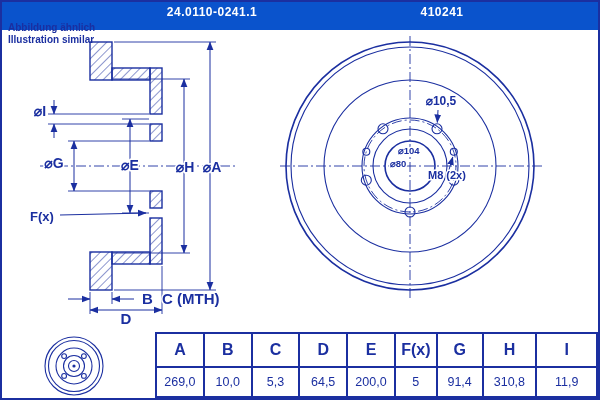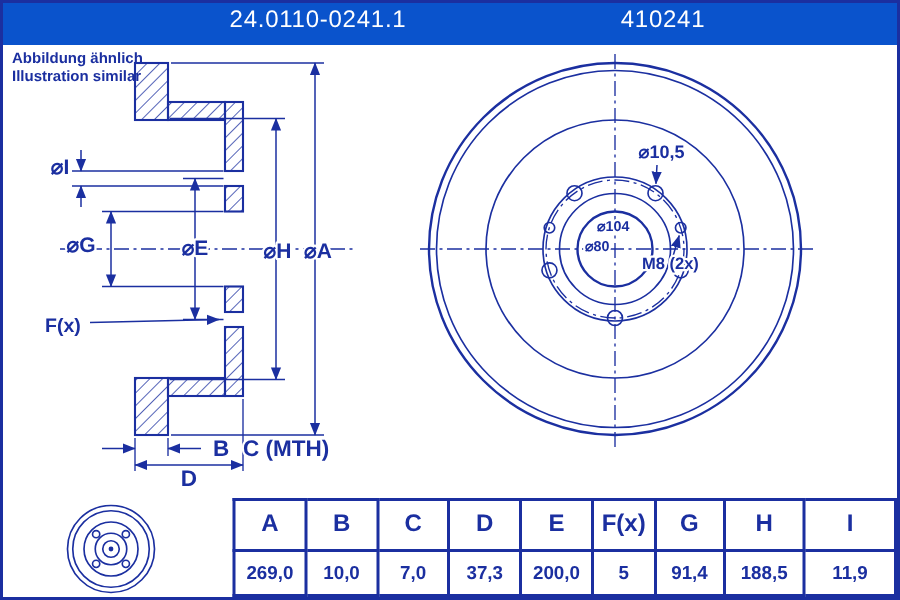--- a/index.html
+++ b/index.html
@@ -7,24 +7,24 @@
     --header-bg:#0a53cc;
     --header-text:#ffffff;
     --bg:#ffffff;
   }
   *{box-sizing:border-box}
   body{margin:0;background:#888;font-family:"Liberation Sans",sans-serif;}
   .stage{position:relative;width:600px;height:400px;background:var(--bg);
          border:2px solid var(--line);overflow:hidden;}
   .hdr{position:absolute;left:0;top:0;width:100%;height:28px;background:var(--header-bg);}
   .hdr span{position:absolute;top:3px;color:var(--header-text);
-            font-weight:normal;font-size:16px;letter-spacing:.5px;}
+            font-weight:bold;font-size:12px;letter-spacing:.5px;}
   .hdr .pn{left:100px;width:220px;text-align:center;}
   .hdr .ref{left:385px;width:110px;text-align:center;}
-  .note{position:absolute;left:6px;top:32px;color:var(--line);
+  .note{position:absolute;left:6px;top:20px;color:var(--line);
         font-size:10px;font-weight:bold;line-height:12px;}
   svg.draw{position:absolute;left:0;top:0;}
   .c{fill:none;stroke:var(--line);stroke-width:1.6}
   .c2{fill:none;stroke:var(--line);stroke-width:1.1}
   .hl{stroke:var(--line);stroke-width:1}
   .solid{stroke:var(--line);stroke-width:1.4}
   .ext{stroke:var(--line);stroke-width:.9;fill:none}
   .dim{stroke:var(--line);stroke-width:1;fill:none}
   .cl{stroke:var(--line);stroke-width:.9;stroke-dasharray:10 3 2 3;fill:none}
   .arrfill{fill:var(--line)}
@@ -33,21 +33,21 @@
   .lbl15{font-size:15px}
   .lbl13{font-size:13px}
   .lbl12{font-size:12px}
   .lbl11{font-size:11px}
   .lbl9{font-size:9.5px}
   table.dims{position:absolute;left:153px;top:330px;border-collapse:collapse;
              table-layout:fixed;background:#fff;}
   table.dims td{border:2px solid var(--line);text-align:center;vertical-align:middle;
                 color:var(--line);padding:0;}
   table.dims tr.h td{height:34px;font-weight:bold;font-size:16px;}
-  table.dims tr.v td{height:30px;font-weight:bold;font-size:12.5px;}
+  table.dims tr.v td{height:30px;font-weight:normal;font-size:12.5px;}
 </style>
 </head>
 <body>
 
 <div class="stage">
 
   <div class="hdr">
     <span class="pn">24.0110-0241.1</span>
     <span class="ref">410241</span>
   </div>
@@ -195,24 +195,24 @@
       <td>D</td>
       <td>E</td>
       <td>F(x)</td>
       <td>G</td>
       <td>H</td>
       <td>I</td>
     </tr>
     <tr class="v">
       <td>269,0</td>
       <td>10,0</td>
-      <td>7,0</td>
-      <td>37,3</td>
+      <td>5,3</td>
+      <td>64,5</td>
       <td>200,0</td>
       <td>5</td>
       <td>91,4</td>
-      <td>188,5</td>
+      <td>310,8</td>
       <td>11,9</td>
     </tr>
   </tbody>
     </table>
 
 </div>
 
 </body></html>

